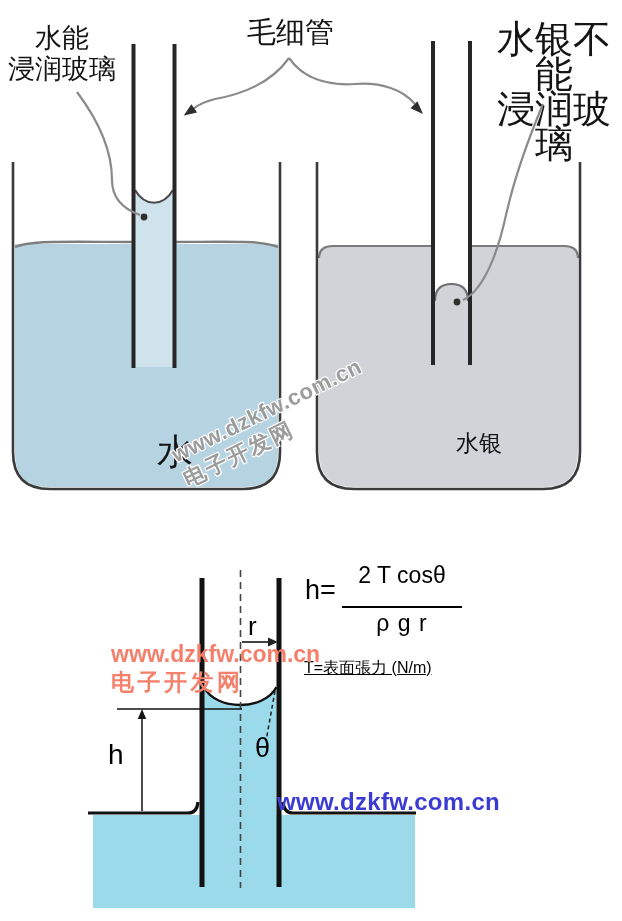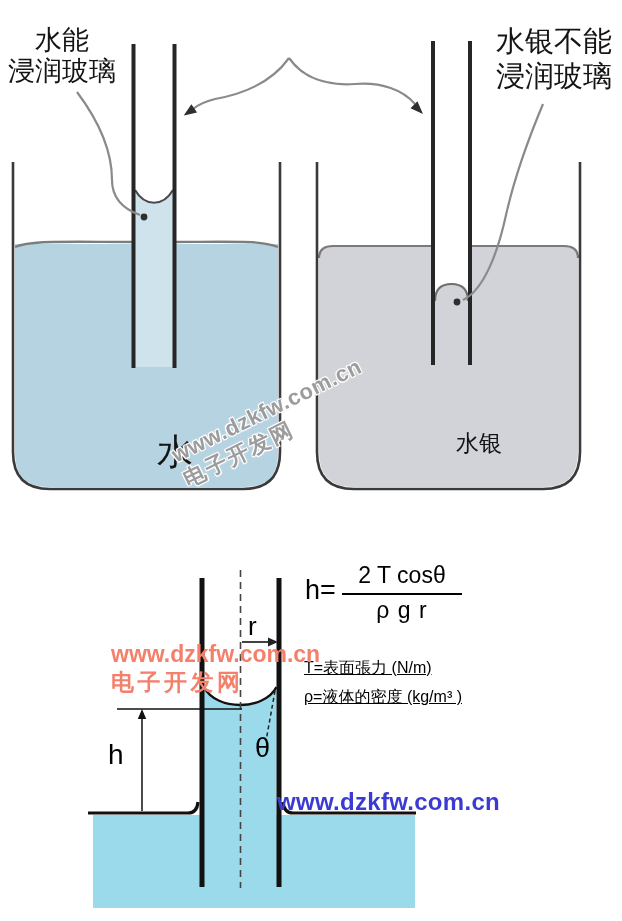--- a/index.html
+++ b/index.html
@@ -1,35 +1,35 @@
 <!DOCTYPE html>
 <html><head>
 <meta charset="utf-8">
 <style>
   html,body{margin:0;padding:0;background:#fff;}
   .page{position:relative;width:622px;height:921px;background:#fff;overflow:hidden;
         font-family:"Liberation Sans",sans-serif;}
   .abs{position:absolute;}
   svg{position:absolute;left:0;top:0;}
-  .cap{font-family:Liberation Sans, sans-serif;color:#141414;}
+  .cap{font-family:Liberation Mono, monospace;color:#141414;}
   .lbl-tl{left:-1px;top:25px;width:126px;text-align:center;font-size:27px;line-height:31px;}
   .lbl-cap{left:247px;top:13px;font-size:29px;}
-  .lbl-tr{left:486px;top:24px;width:136px;text-align:center;font-size:29px;line-height:35px;}
+  .lbl-tr{left:486px;top:24px;width:136px;text-align:center;font-size:38px;line-height:35px;}
   .lbl-water{left:157px;top:428px;font-size:36px;}
   .lbl-mercury{left:456px;top:428px;font-size:23px;}
   .wm-center{left:167px;top:444px;transform:rotate(-26deg);transform-origin:0 0;
      color:#9c9c9c;font-size:22px;line-height:27px;font-weight:600;letter-spacing:.5px;
      text-shadow:-1px -1px 0 #fff,1px -1px 0 #fff,-1px 1px 0 #fff,1px 1px 0 #fff,0 0 3px #fff;}
   .wm-center .l2{letter-spacing:2px;}
   .wm-orange{left:111px;top:641px;color:#f4806c;font-size:23px;line-height:27.5px;font-weight:600;}
   .wm-orange .l2{letter-spacing:3.5px;}
   .wm-blue{left:277px;top:788px;color:#3b3bd3;font-size:24px;font-weight:600;letter-spacing:.3px;}
   .formula-lhs{left:305px;top:575px;font-size:27px;color:#000;}
   .frac{left:342px;top:562px;width:120px;text-align:center;color:#000;}
-  .frac .num{font-size:23px;padding-bottom:4px;border-bottom:2.2px solid #000;}
+  .frac .num{font-size:23px;padding-bottom:17px;border-bottom:2.2px solid #000;}
   .frac .den{font-size:23px;letter-spacing:1px;padding-top:2px;}
   .defs{left:304px;top:653px;font-size:16px;line-height:29px;color:#000;white-space:nowrap;text-decoration:underline;}
   .r-lbl{left:248px;top:611px;font-size:26px;color:#000;}
   .h-lbl{left:108px;top:739px;font-size:28px;color:#000;}
   .theta-lbl{left:255px;top:733px;font-size:27px;color:#000;}
 </style>
 </head>
 <body>
 
 <div class="page">
@@ -77,20 +77,21 @@
   <line x1="275" y1="691" x2="266" y2="741" stroke="#222222" stroke-width="1.5" stroke-dasharray="4,3"></line>
   <path d="M88,813 H188 Q197,813 198,802" fill="none" stroke="#111111" stroke-width="3.2"></path>
   <path d="M283,802 Q284,813 293,813 H416" fill="none" stroke="#111111" stroke-width="3.2"></path>
 </svg>
 
 <div class="abs cap lbl-tl">
   <div>水能</div>
   <div>浸润玻璃</div>
 </div>
 
+<div class="abs cap lbl-cap">毛细管</div>
 
 <div class="abs cap lbl-tr">
   <div>水银不能</div>
   <div>浸润玻璃</div>
 </div>
 
 <div class="abs cap lbl-water">水</div>
 
 <div class="abs cap lbl-mercury">水银</div>
 
@@ -101,21 +102,20 @@
 
 <div class="abs formula-lhs">h=</div>
 
 <div class="abs frac">
   <div class="num">2 T cosθ</div>
   <div class="den">ρ g r</div>
 </div>
 
 <div class="abs defs">
   <div>T=表面張力 (N/m)</div>
-  <div>ρ=液体的密度 (kg/m³ )</div>
 </div>
 
 <div class="abs wm-orange">
   <div>www.dzkfw.com.cn</div>
   <div class="l2">电子开发网</div>
 </div>
 
 <div class="abs wm-blue">www.dzkfw.com.cn</div>
 
 <div class="abs r-lbl">r</div>

